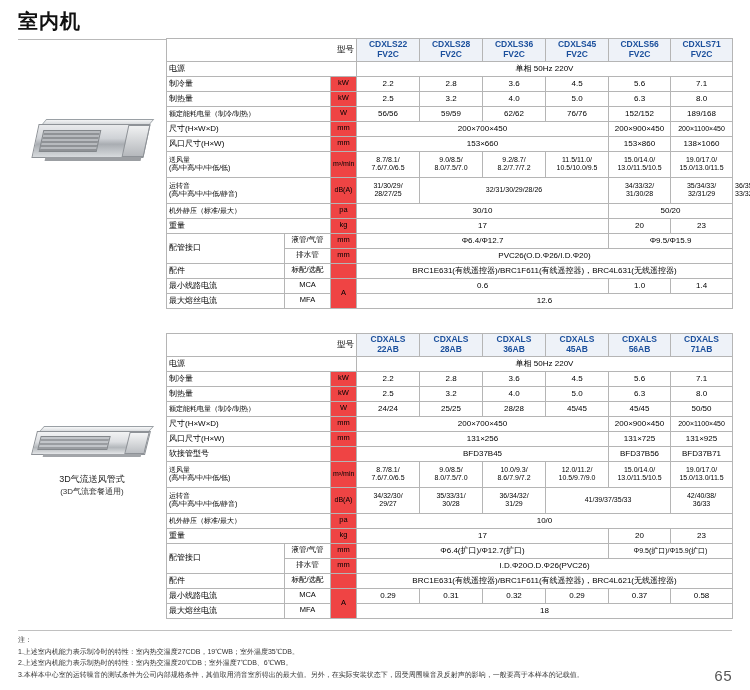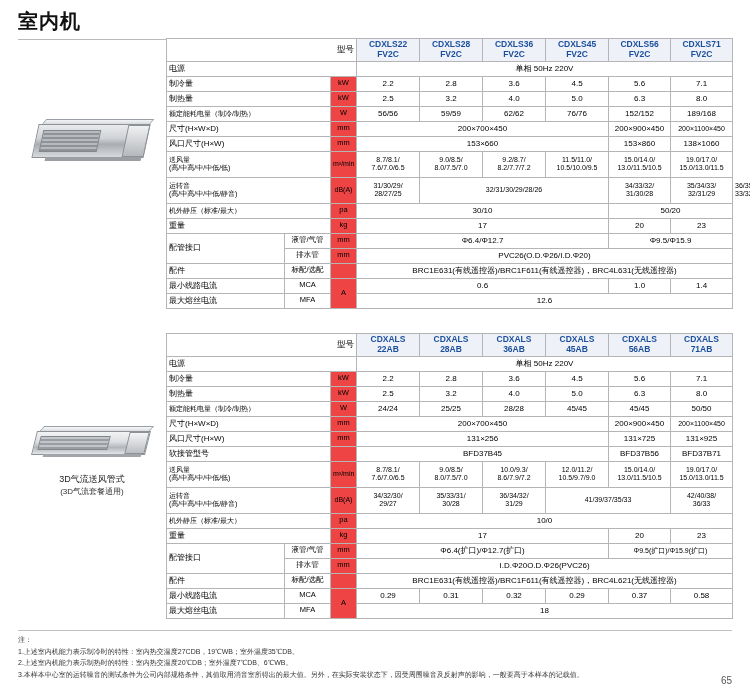--- a/index.html
+++ b/index.html
@@ -138,21 +138,21 @@
 
   
   .notes {
     position: absolute; left: 18px; top: 630px; width: 714px;
   }
   .notes-rule { border-top: 1px solid #c0c0c0; margin-bottom: 4px; }
   .notes p {
     margin: 0 0 1px 0; font-size: 7px; color: #333; line-height: 1.5;
   }
   .pagenum {
-    position: absolute; right: 18px; bottom: 4px; font-size: 10px; color: #555;
+    position: absolute; right: 18px; bottom: 4px; font-size: 15px; color: #555; font-family: Liberation Mono, monospace;
   }
 </style>
 </head>
 <body>
 
 <div class="page">
 
   <div class="title-wrap">
     <div class="title">室内机</div>
     <div class="title-rule"></div>

